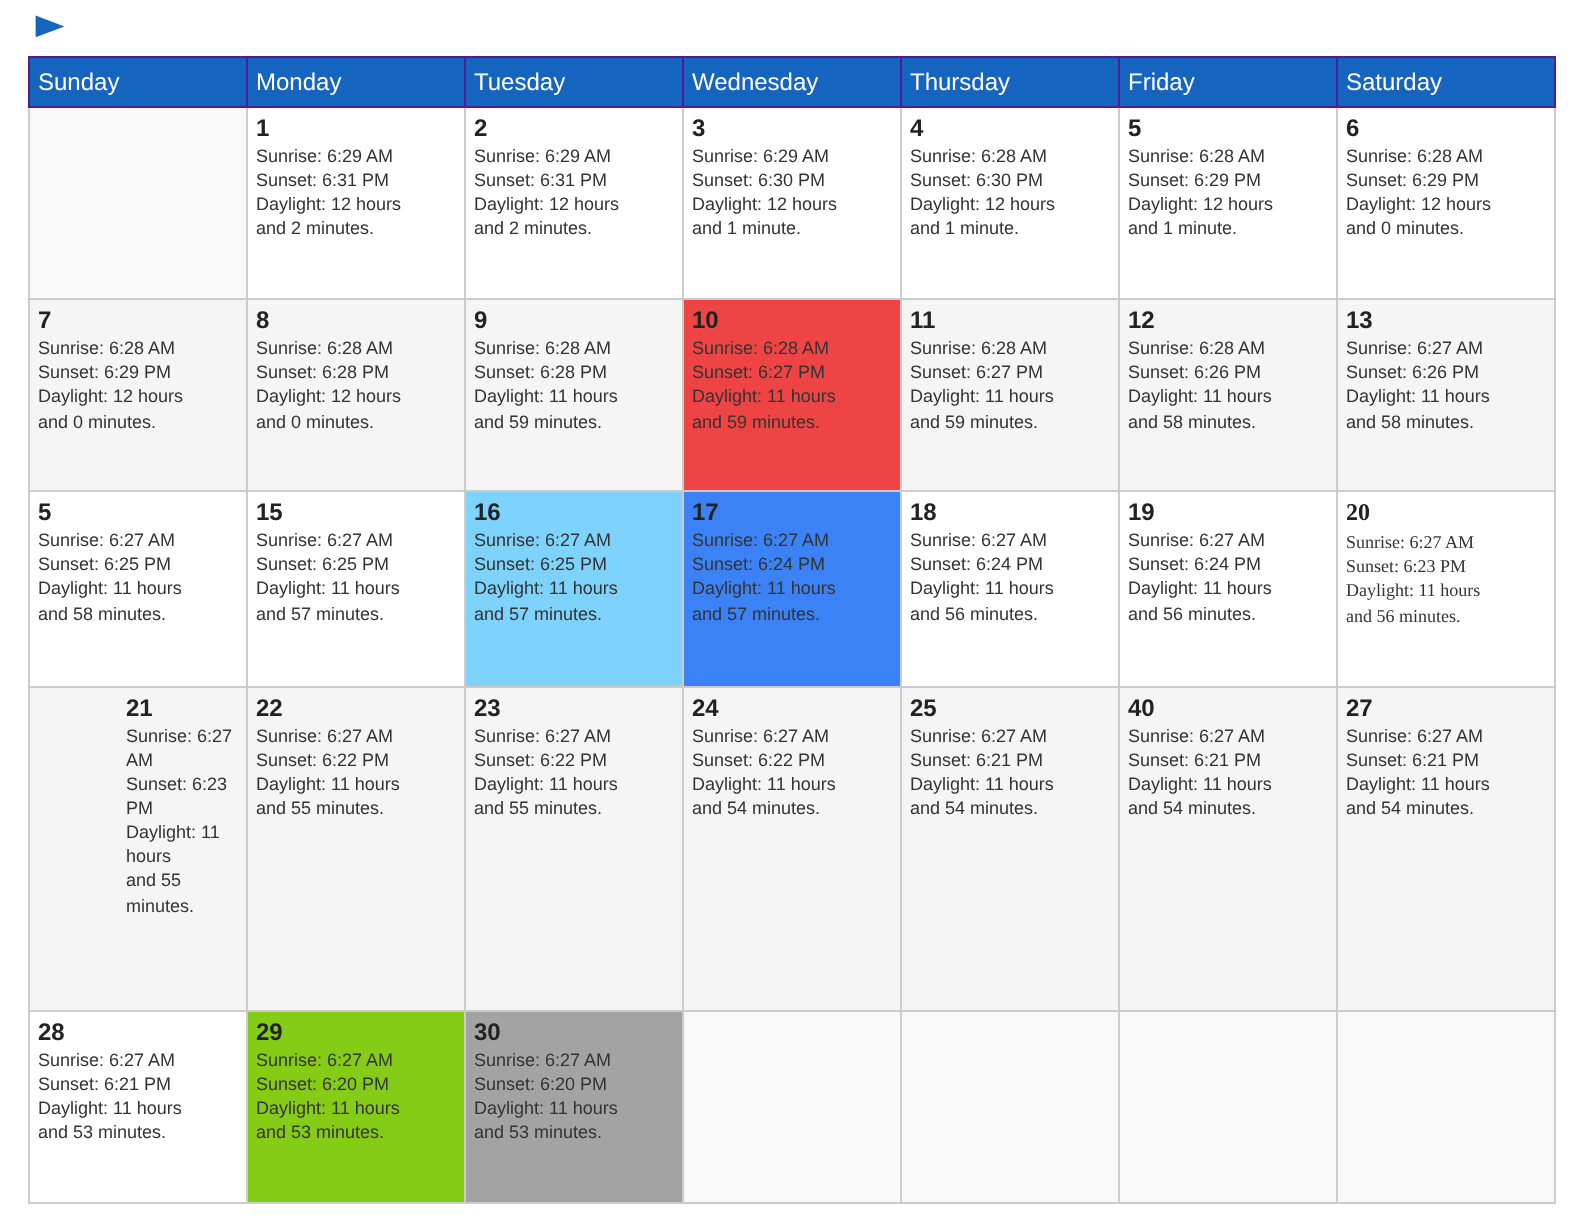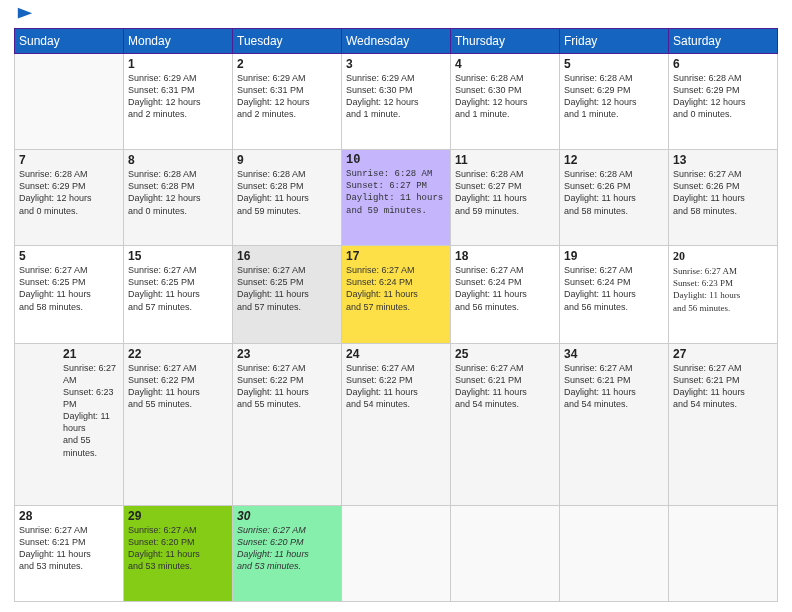--- a/index.html
+++ b/index.html
@@ -190,21 +190,21 @@
 Daylight: 12 hours
 and 0 minutes.</div>
           </td>
           <td style="background: rgb(245, 245, 245);">
             <span class="day-num">9</span>
             <div class="cell-info" style="white-space: pre-line;">Sunrise: 6:28 AM
 Sunset: 6:28 PM
 Daylight: 11 hours
 and 59 minutes.</div>
           </td>
-          <td style="background: #c4b5fd; font-family: Liberation Mono, monospace;">
+          <td style="background: #ef4444;">
             <span class="day-num">10</span>
             <div class="cell-info" style="white-space: pre-line;">Sunrise: 6:28 AM
 Sunset: 6:27 PM
 Daylight: 11 hours
 and 59 minutes.</div>
           </td>
           <td style="background: rgb(245, 245, 245);">
             <span class="day-num">11</span>
             <div class="cell-info" style="white-space: pre-line;">Sunrise: 6:28 AM
 Sunset: 6:27 PM
@@ -234,28 +234,28 @@
 Daylight: 11 hours
 and 58 minutes.</div>
           </td>
           <td style="background: rgb(255, 255, 255);">
             <span class="day-num">15</span>
             <div class="cell-info" style="white-space: pre-line;">Sunrise: 6:27 AM
 Sunset: 6:25 PM
 Daylight: 11 hours
 and 57 minutes.</div>
           </td>
-          <td style="background: #e5e5e5;">
+          <td style="background: #7dd3fc;">
             <span class="day-num">16</span>
             <div class="cell-info" style="white-space: pre-line;">Sunrise: 6:27 AM
 Sunset: 6:25 PM
 Daylight: 11 hours
 and 57 minutes.</div>
           </td>
-          <td style="background: #fde047;">
+          <td style="background: #3b82f6;">
             <span class="day-num">17</span>
             <div class="cell-info" style="white-space: pre-line;">Sunrise: 6:27 AM
 Sunset: 6:24 PM
 Daylight: 11 hours
 and 57 minutes.</div>
           </td>
           <td style="background: rgb(255, 255, 255);">
             <span class="day-num">18</span>
             <div class="cell-info" style="white-space: pre-line;">Sunrise: 6:27 AM
 Sunset: 6:24 PM
@@ -307,21 +307,21 @@
 and 54 minutes.</div>
           </td>
           <td style="background: rgb(245, 245, 245);">
             <span class="day-num">25</span>
             <div class="cell-info" style="white-space: pre-line;">Sunrise: 6:27 AM
 Sunset: 6:21 PM
 Daylight: 11 hours
 and 54 minutes.</div>
           </td>
           <td style="background: rgb(245, 245, 245);">
-            <span class="day-num">34</span>
+            <span class="day-num">40</span>
             <div class="cell-info" style="white-space: pre-line;">Sunrise: 6:27 AM
 Sunset: 6:21 PM
 Daylight: 11 hours
 and 54 minutes.</div>
           </td>
           <td style="background: rgb(245, 245, 245);">
             <span class="day-num">27</span>
             <div class="cell-info" style="white-space: pre-line;">Sunrise: 6:27 AM
 Sunset: 6:21 PM
 Daylight: 11 hours
@@ -336,21 +336,21 @@
 Daylight: 11 hours
 and 53 minutes.</div>
           </td>
           <td style="background: #84cc16;">
             <span class="day-num">29</span>
             <div class="cell-info" style="white-space: pre-line;">Sunrise: 6:27 AM
 Sunset: 6:20 PM
 Daylight: 11 hours
 and 53 minutes.</div>
           </td>
-          <td style="background: #86efac; font-style: italic;">
+          <td style="background: #a3a3a3;">
             <span class="day-num">30</span>
             <div class="cell-info" style="white-space: pre-line;">Sunrise: 6:27 AM
 Sunset: 6:20 PM
 Daylight: 11 hours
 and 53 minutes.</div>
           </td>
           <td class="empty-cell" style="background: rgb(249, 249, 249);"></td>
           <td class="empty-cell" style="background: rgb(249, 249, 249);"></td>
           <td class="empty-cell" style="background: rgb(249, 249, 249);"></td>
           <td class="empty-cell" style="background: rgb(249, 249, 249);"></td>

